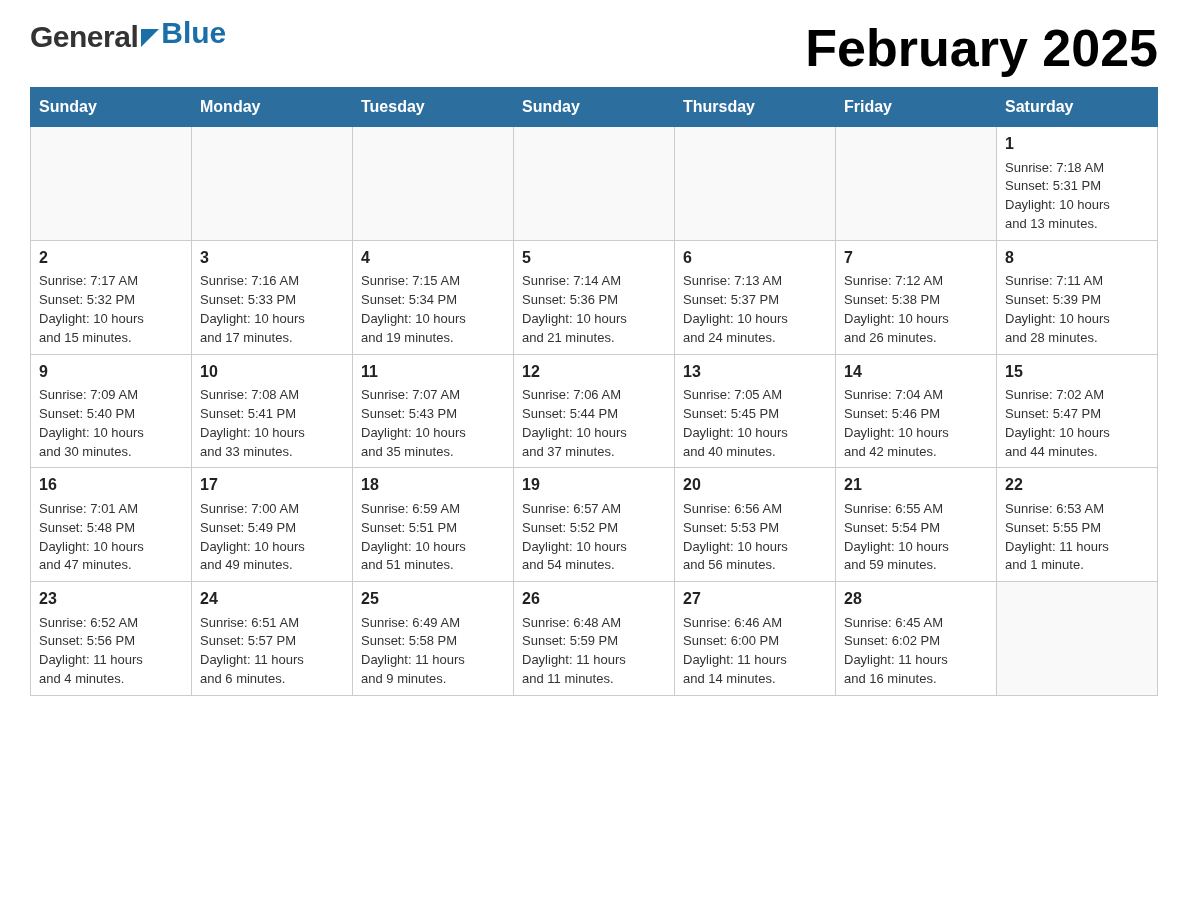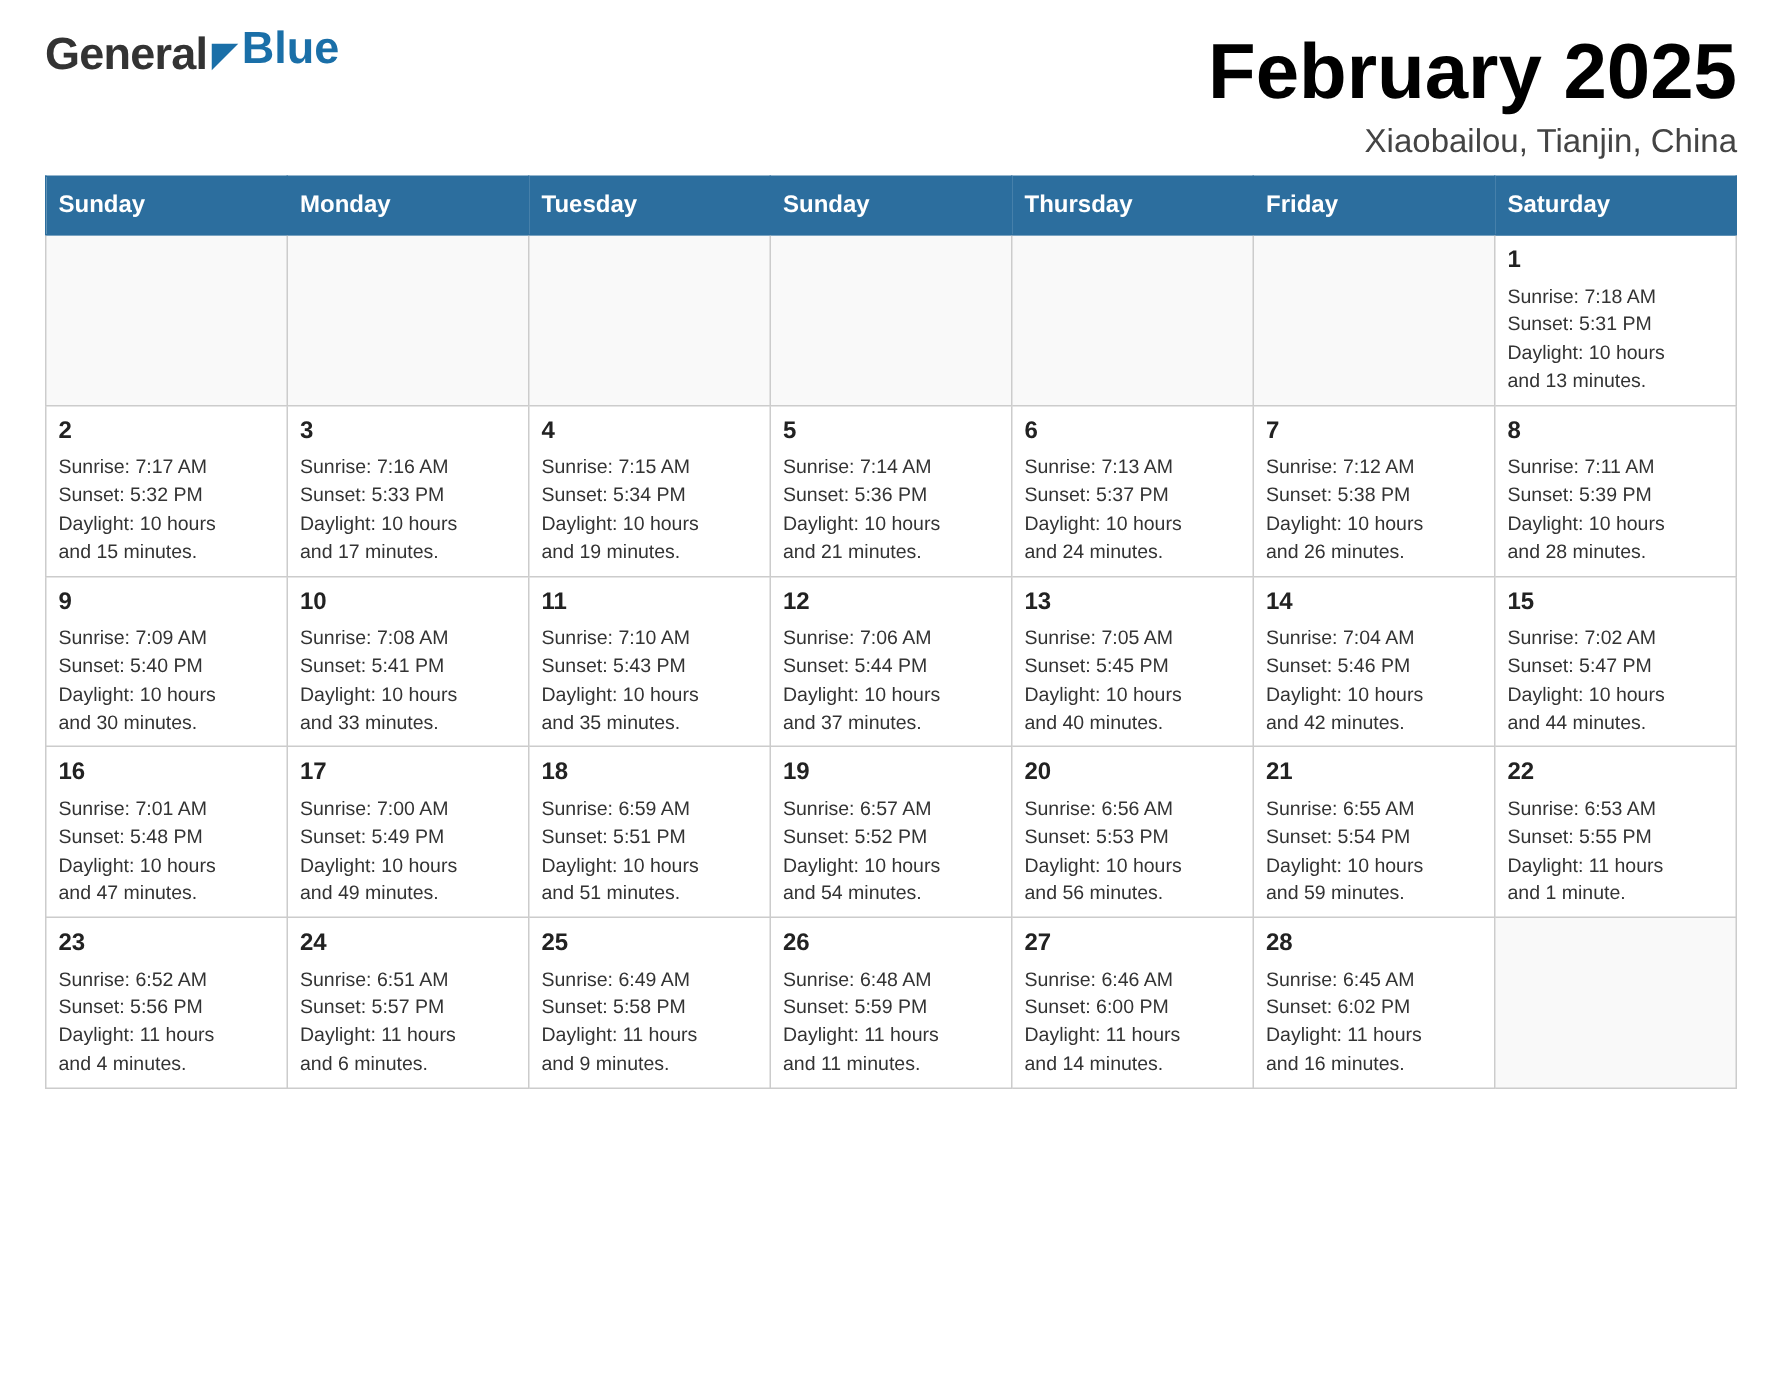--- a/index.html
+++ b/index.html
@@ -99,21 +99,20 @@
     <div class="logo-row1">
       <span class="general-text">General</span>
       <svg width="18" height="18" viewBox="0 0 18 18" style="margin-left:3px;margin-top:2px;">
         <polygon points="0,0 18,0 0,18" fill="#1a6fa8"></polygon>
       </svg>
     </div>
     <div class="logo-row2">Blue</div>
   </div>
   <div class="title-section">
     <div class="calendar-title">February 2025</div>
-    <div class="calendar-subtitle">Xiaobailou, Tianjin, China</div>
   </div>
 </div>
 
 <table class="calendar-table">
   <thead>
     <tr>
     <th>Sunday</th>
         <th>Monday</th>
         <th>Tuesday</th>
         <th>Sunday</th>
@@ -199,21 +198,21 @@
         </td>
         <td>
           <span class="day-number">10</span>
           <div class="day-info" style="white-space: pre-line;">Sunrise: 7:08 AM
 Sunset: 5:41 PM
 Daylight: 10 hours
 and 33 minutes.</div>
         </td>
         <td>
           <span class="day-number">11</span>
-          <div class="day-info" style="white-space: pre-line;">Sunrise: 7:10 AM
+          <div class="day-info" style="white-space: pre-line;">Sunrise: 7:07 AM
 Sunset: 5:43 PM
 Daylight: 10 hours
 and 35 minutes.</div>
         </td>
         <td>
           <span class="day-number">12</span>
           <div class="day-info" style="white-space: pre-line;">Sunrise: 7:06 AM
 Sunset: 5:44 PM
 Daylight: 10 hours
 and 37 minutes.</div>

